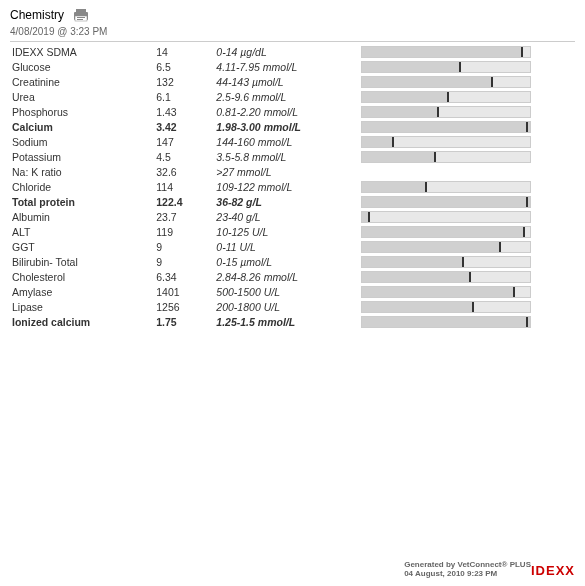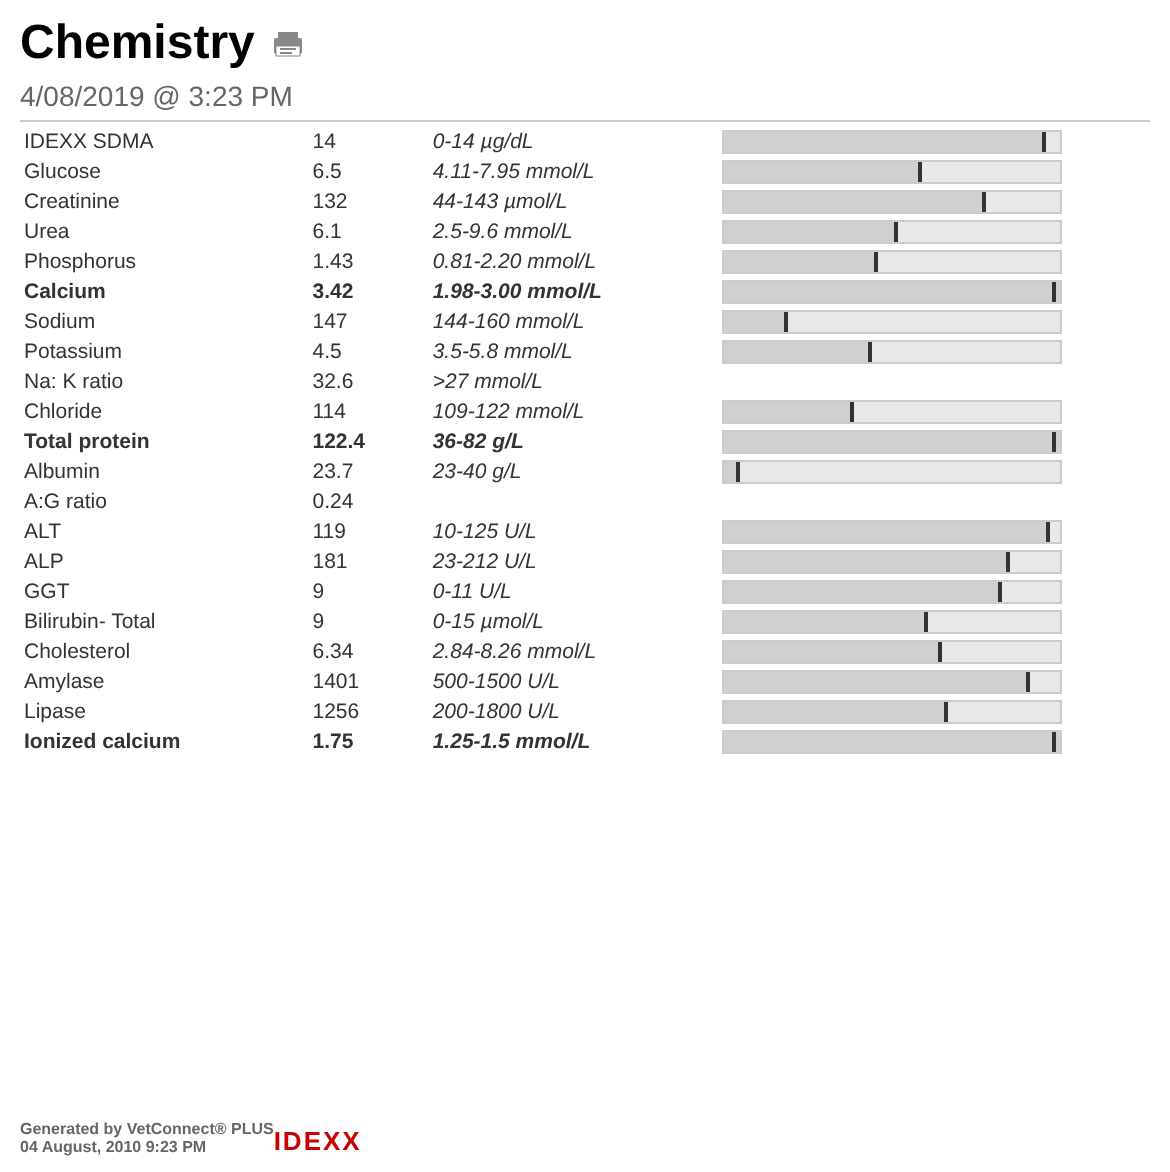--- a/index.html
+++ b/index.html
@@ -18,34 +18,34 @@
       padding: 8px 10px;
       position: relative;
     }
     .header {
       display: flex;
       align-items: center;
       gap: 8px;
       margin-bottom: 4px;
     }
     .header-title {
-      font-size: 24px;
-      font-weight: bold;
+      font-size: 12px;
+      font-weight: normal;
       color: #000;
     }
     .printer-icon {
       width: 18px;
       height: 14px;
       display: inline-flex;
       align-items: center;
       justify-content: center;
       color: #555;
     }
     .timestamp {
-      font-size: 14px;
+      font-size: 10px;
       color: #666;
       margin-bottom: 4px;
     }
     .divider {
       height: 1px;
       background: #ccc;
       margin-bottom: 2px;
     }
     table {
       width: 100%;
@@ -83,21 +83,21 @@
       width: 2px;
       height: 100%;
       background: #333;
     }
     .footer {
       position: absolute;
       bottom: 8px;
       left: 10px;
       right: 10px;
       display: flex;
-      justify-content: flex-start;
+      justify-content: flex-end;
       align-items: flex-end;
     }
     .footer-text {
       font-size: 8px;
       color: #666;
       font-weight: bold;
     }
     .footer-text span {
       display: block;
       font-weight: bold;
@@ -252,44 +252,27 @@
           <td class="col-value">23.7</td>
           <td class="col-range">23-40 g/L</td>
           <td class="col-bar">
             <div class="bar-container">
               <div class="bar-inner" style="left: 0px; width: 4%; background: rgb(208, 208, 208);"></div>
               <div class="bar-marker" style="left: 4%; background: rgb(51, 51, 51);"></div>
             </div>
           </td>
         </tr>
         <tr>
-          <td class="col-name">A:G ratio</td>
-          <td class="col-value">0.24</td>
-          <td class="col-range"></td>
-          <td class="col-bar"></td>
-        </tr>
-        <tr>
           <td class="col-name">ALT</td>
           <td class="col-value">119</td>
           <td class="col-range">10-125 U/L</td>
           <td class="col-bar">
             <div class="bar-container">
               <div class="bar-inner" style="left: 0px; width: 96%; background: rgb(208, 208, 208);"></div>
               <div class="bar-marker" style="left: 96%; background: rgb(51, 51, 51);"></div>
-            </div>
-          </td>
-        </tr>
-        <tr>
-          <td class="col-name">ALP</td>
-          <td class="col-value">181</td>
-          <td class="col-range">23-212 U/L</td>
-          <td class="col-bar">
-            <div class="bar-container">
-              <div class="bar-inner" style="left: 0px; width: 84%; background: rgb(208, 208, 208);"></div>
-              <div class="bar-marker" style="left: 84%; background: rgb(51, 51, 51);"></div>
             </div>
           </td>
         </tr>
         <tr>
           <td class="col-name">GGT</td>
           <td class="col-value">9</td>
           <td class="col-range">0-11 U/L</td>
           <td class="col-bar">
             <div class="bar-container">
               <div class="bar-inner" style="left: 0px; width: 82%; background: rgb(208, 208, 208);"></div>

